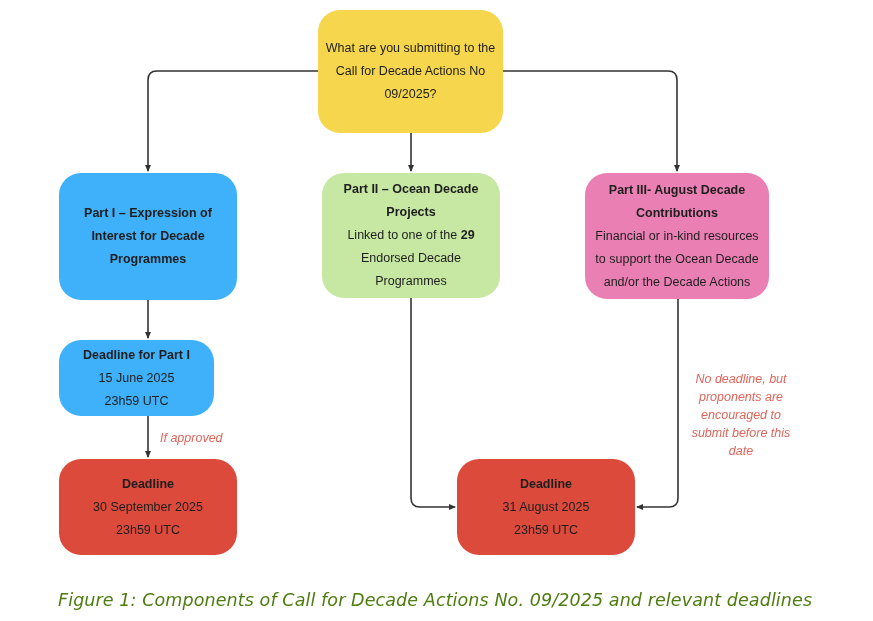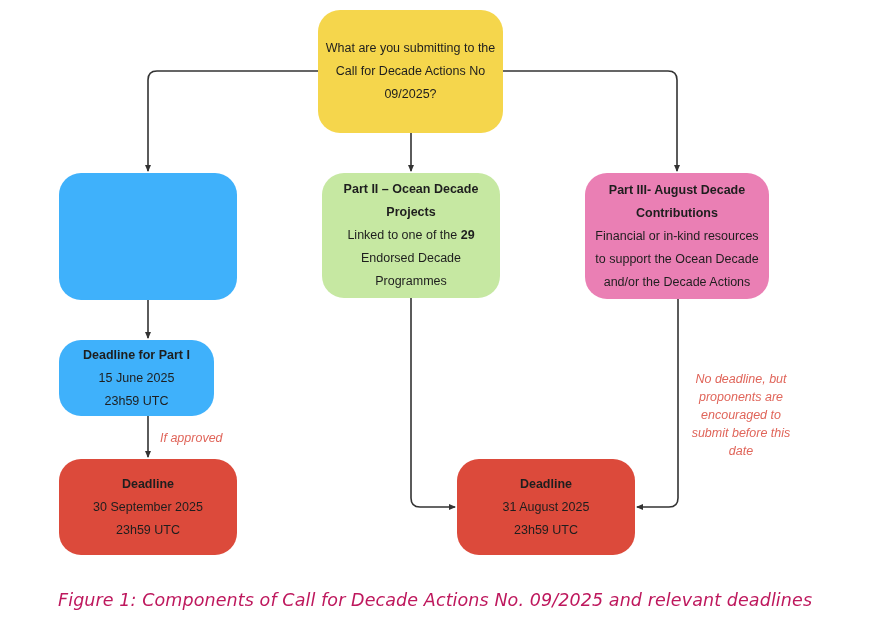--- a/index.html
+++ b/index.html
@@ -24,21 +24,21 @@
     .blue { background: #3fb1fb; }
     .green { background: #c6e8a2; }
     .pink { background: #ea7fb4; }
     .red { background: #dc4a3b; }
     .annotation {
       position: absolute; color: #e0655a; font-style: italic;
       font-size: 12.5px; line-height: 18px; text-align: center;
     }
     .caption {
       position: absolute; left: 58px; top: 590px;
-      font-style: italic; font-size: 17.5px; color: #be185d;
+      font-style: italic; font-size: 17.5px; color: #4d7c0f;
       font-family: "DejaVu Sans", sans-serif; letter-spacing: 0.1px;
       white-space: nowrap;
     }
   </style>
 </head>
 <body>
 
 <svg id="connectors" width="873" height="621">
   <defs>
     <marker id="arrow" markerWidth="8" markerHeight="8" refX="6" refY="4" orient="auto" markerUnits="userSpaceOnUse">
@@ -54,20 +54,21 @@
     <path d="M411,298 V498 Q411,507 420,507 H455" marker-end="url(#arrow)"></path>
     <path d="M678,299 V498 Q678,507 669,507 H637" marker-end="url(#arrow)"></path>
   </g>
 </svg>
 
 <div class="node yellow" style="left:318px; top:10px; width:185px; height:123px;">
   <span class="body">What are you submitting to the Call for Decade Actions No 09/2025?</span>
 </div>
 
 <div class="node blue" style="left:59px; top:173px; width:178px; height:127px;">
+  <span class="title">Part I – Expression of Interest for Decade Programmes</span>
 </div>
 
 <div class="node green" style="left:322px; top:173px; width:178px; height:125px;">
   <span class="title" style="padding:0 10px;">Part II – Ocean Decade Projects</span>
   <span class="body" style="padding:0 10px;"><span>Linked to one of the </span><b>29</b><span> Endorsed Decade Programmes</span></span>
 </div>
 
 <div class="node pink" style="left:585px; top:173px; width:184px; height:126px;">
   <span class="title" style="padding:0 16px;">Part III- August Decade Contributions</span>
   <span class="body">Financial or in-kind resources to support the Ocean Decade and/or the Decade Actions</span>

